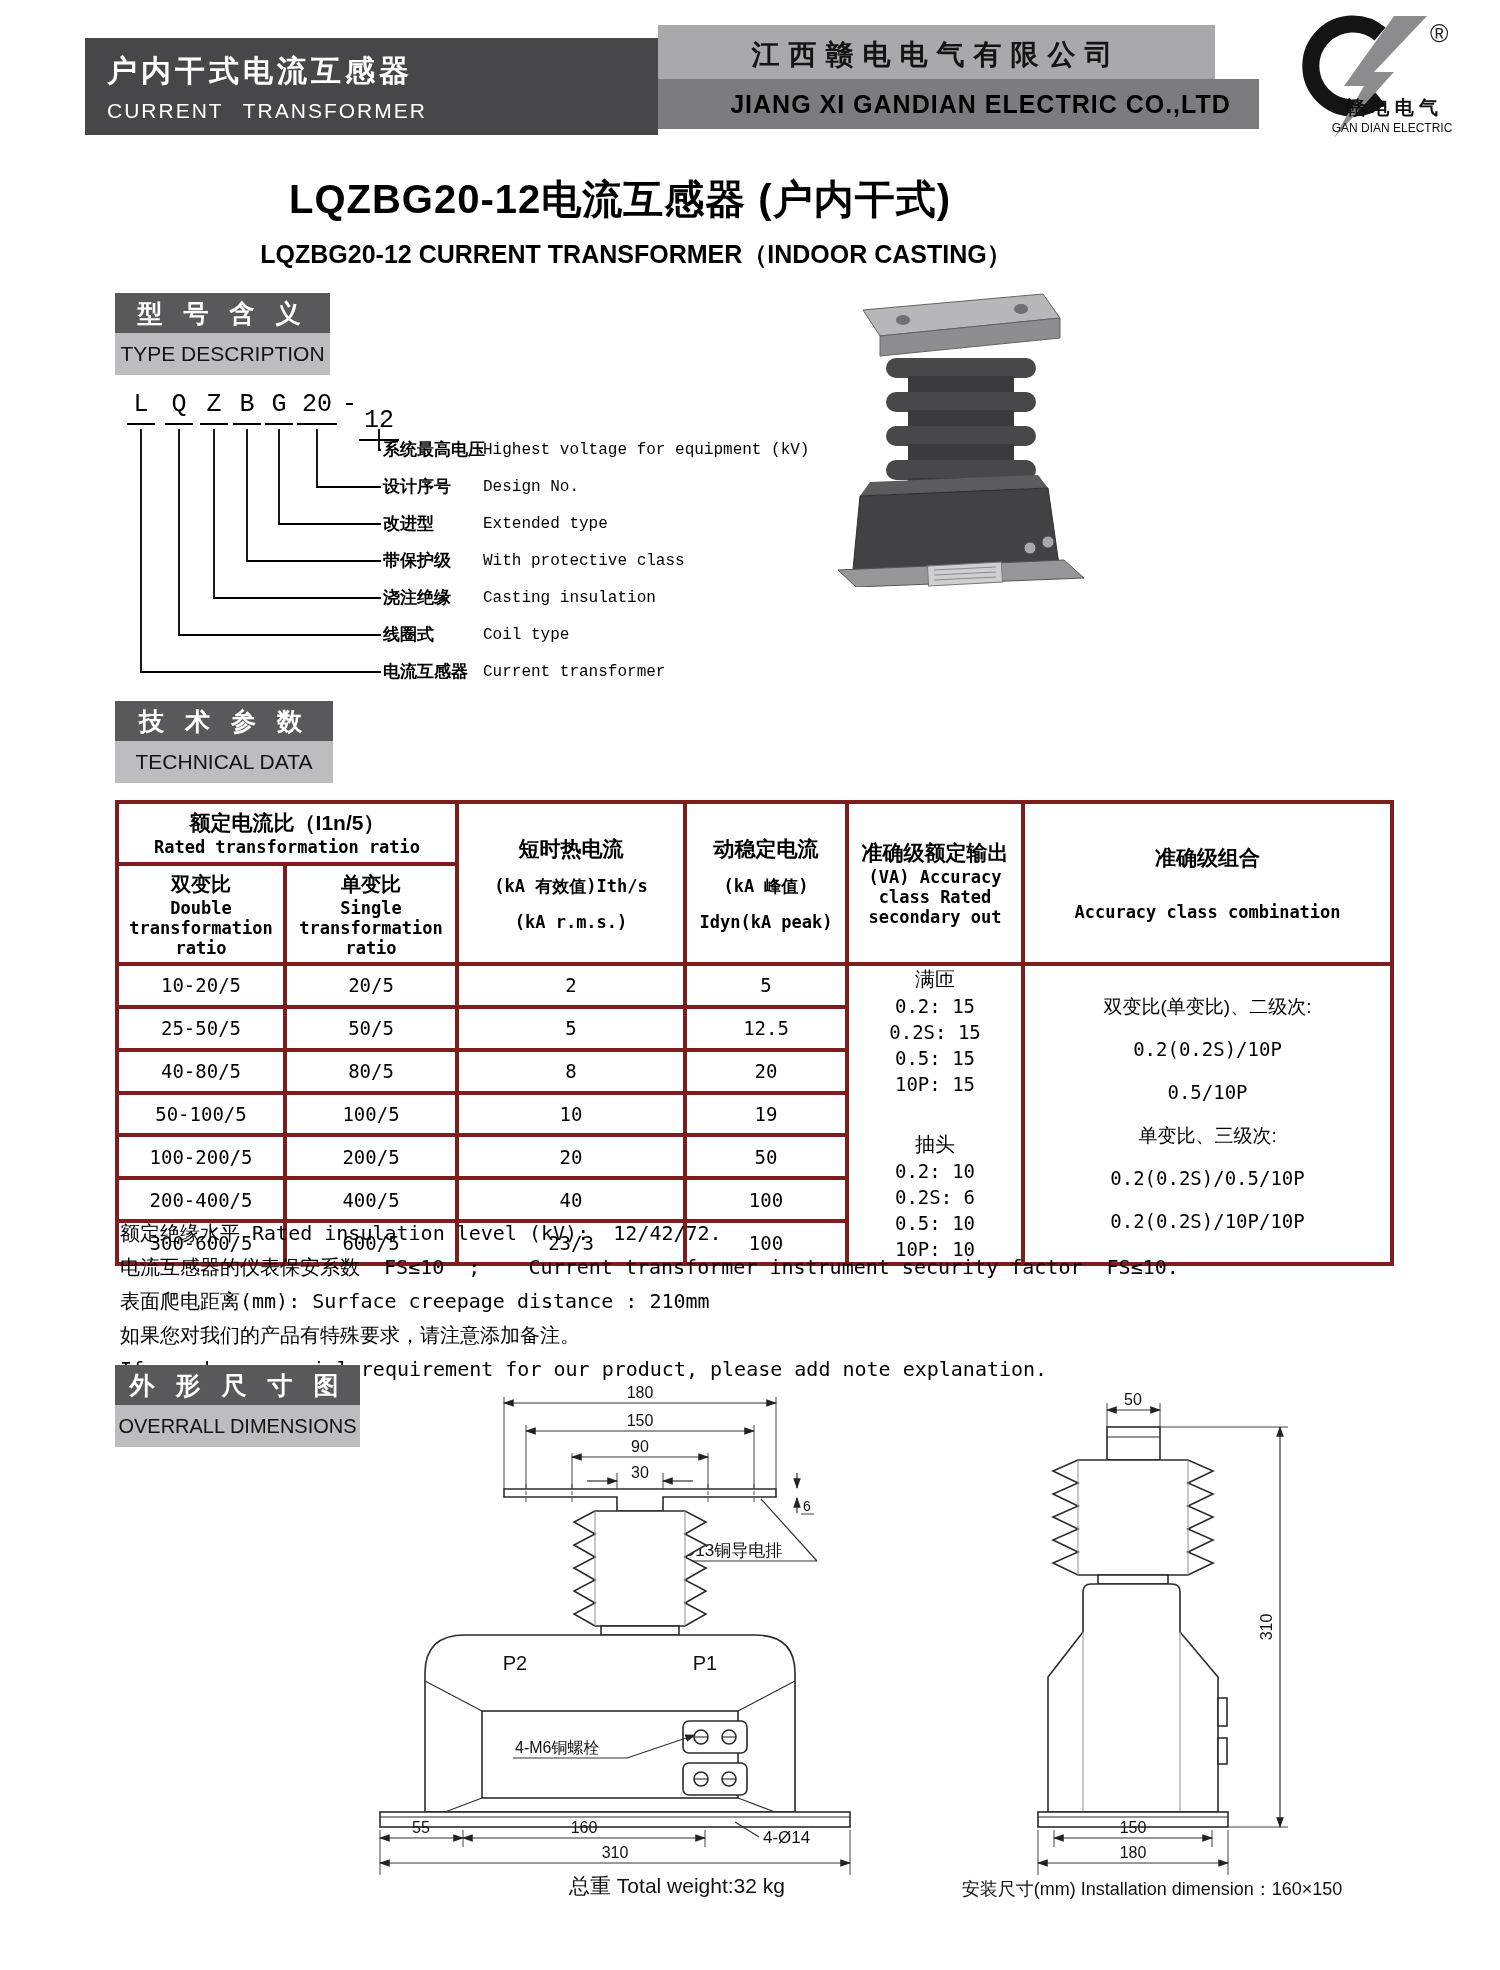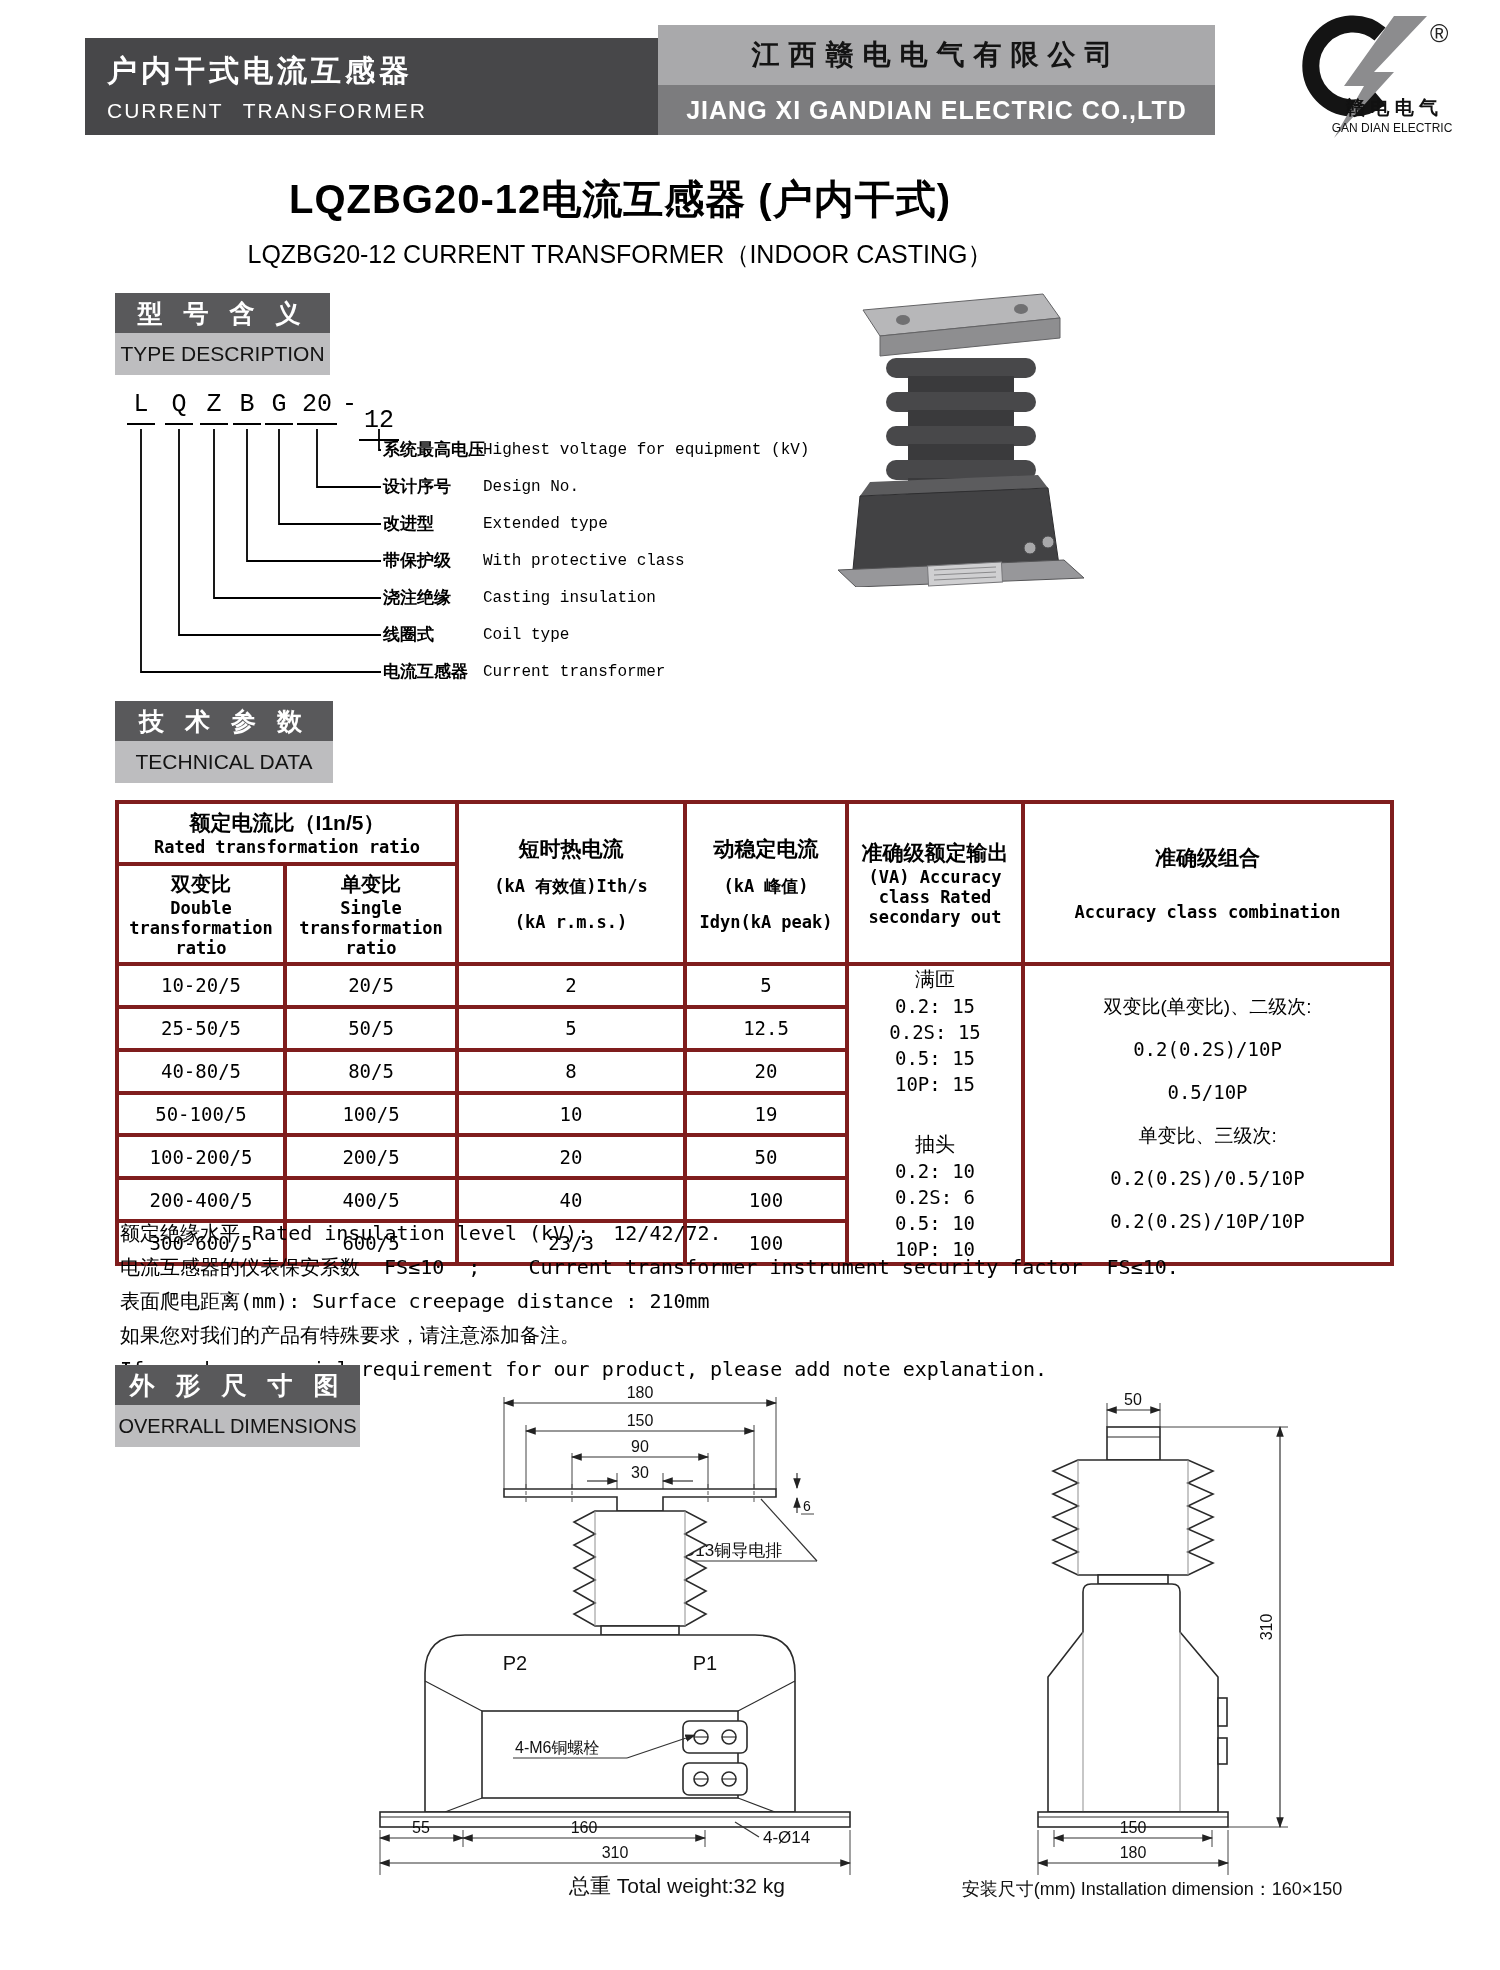--- a/index.html
+++ b/index.html
@@ -7,26 +7,26 @@
         font-family:"Liberation Sans",sans-serif;color:#000;overflow:hidden;margin:0 auto;}
   .abs{position:absolute;}
 
   
   .hdr-left{left:85px;top:38px;width:573px;height:97px;background:#474749;color:#fff;
             box-sizing:border-box;padding-left:22px;}
   .hdr-left .cn{font-size:30px;font-weight:bold;letter-spacing:4px;margin-top:13px;}
   .hdr-left .en{font-size:21px;letter-spacing:2px;word-spacing:12px;margin-top:7px;}
   .hdr-co{left:658px;top:25px;width:557px;height:60px;background:#a9a9ab;color:#141414;
           display:flex;align-items:center;justify-content:center;font-size:28px;font-weight:bold;letter-spacing:9px;}
-  .hdr-co-en{left:658px;top:85px;width:557px;height:50px;background:#7c7c7e;color:#ffffff;
-          display:flex;align-items:center;justify-content:center;font-size:25px;font-weight:bold;letter-spacing:1px;}
+  .hdr-co-en{left:658px;top:79px;width:557px;height:50px;background:#7c7c7e;color:#000000;
+          display:flex;align-items:center;justify-content:center;font-size:25px;font-weight:bold;letter-spacing:1px;padding-left:44px;}
 
   
   .title-cn{left:0;top:172px;width:1240px;text-align:center;font-size:40px;font-weight:bold;letter-spacing:1px;}
-  .title-en{left:0;top:238px;width:1240px;text-align:center;font-size:25px;font-weight:normal;
+  .title-en{left:16px;top:238px;width:1240px;text-align:center;font-size:25px;font-weight:bold;
             font-family:"Liberation Sans",sans-serif;}
 
   
   .badge{display:block;}
   .badge .b-cn{height:40px;background:#59595b;color:#fff;font-size:25px;font-weight:bold;letter-spacing:7px;
                display:flex;align-items:center;justify-content:center;}
   .badge .b-en{height:42px;background:#bdbdbf;color:#131313;font-size:21px;
                display:flex;align-items:center;justify-content:center;}
 
   

